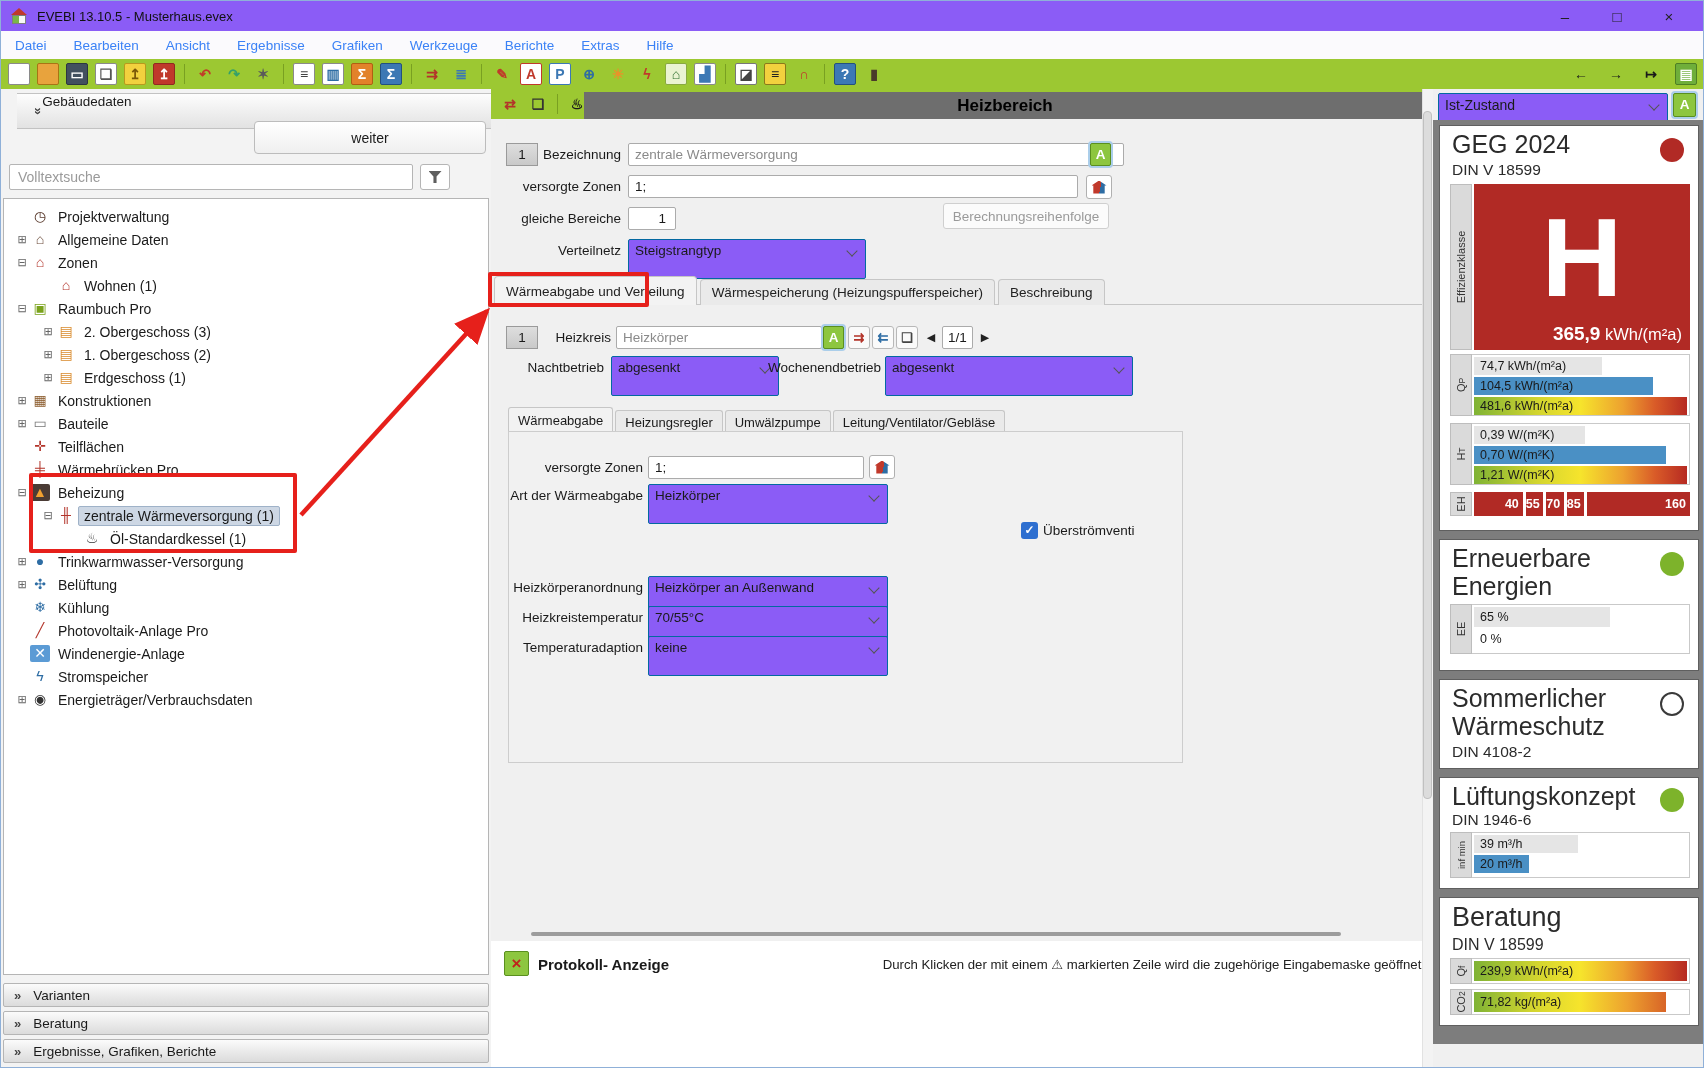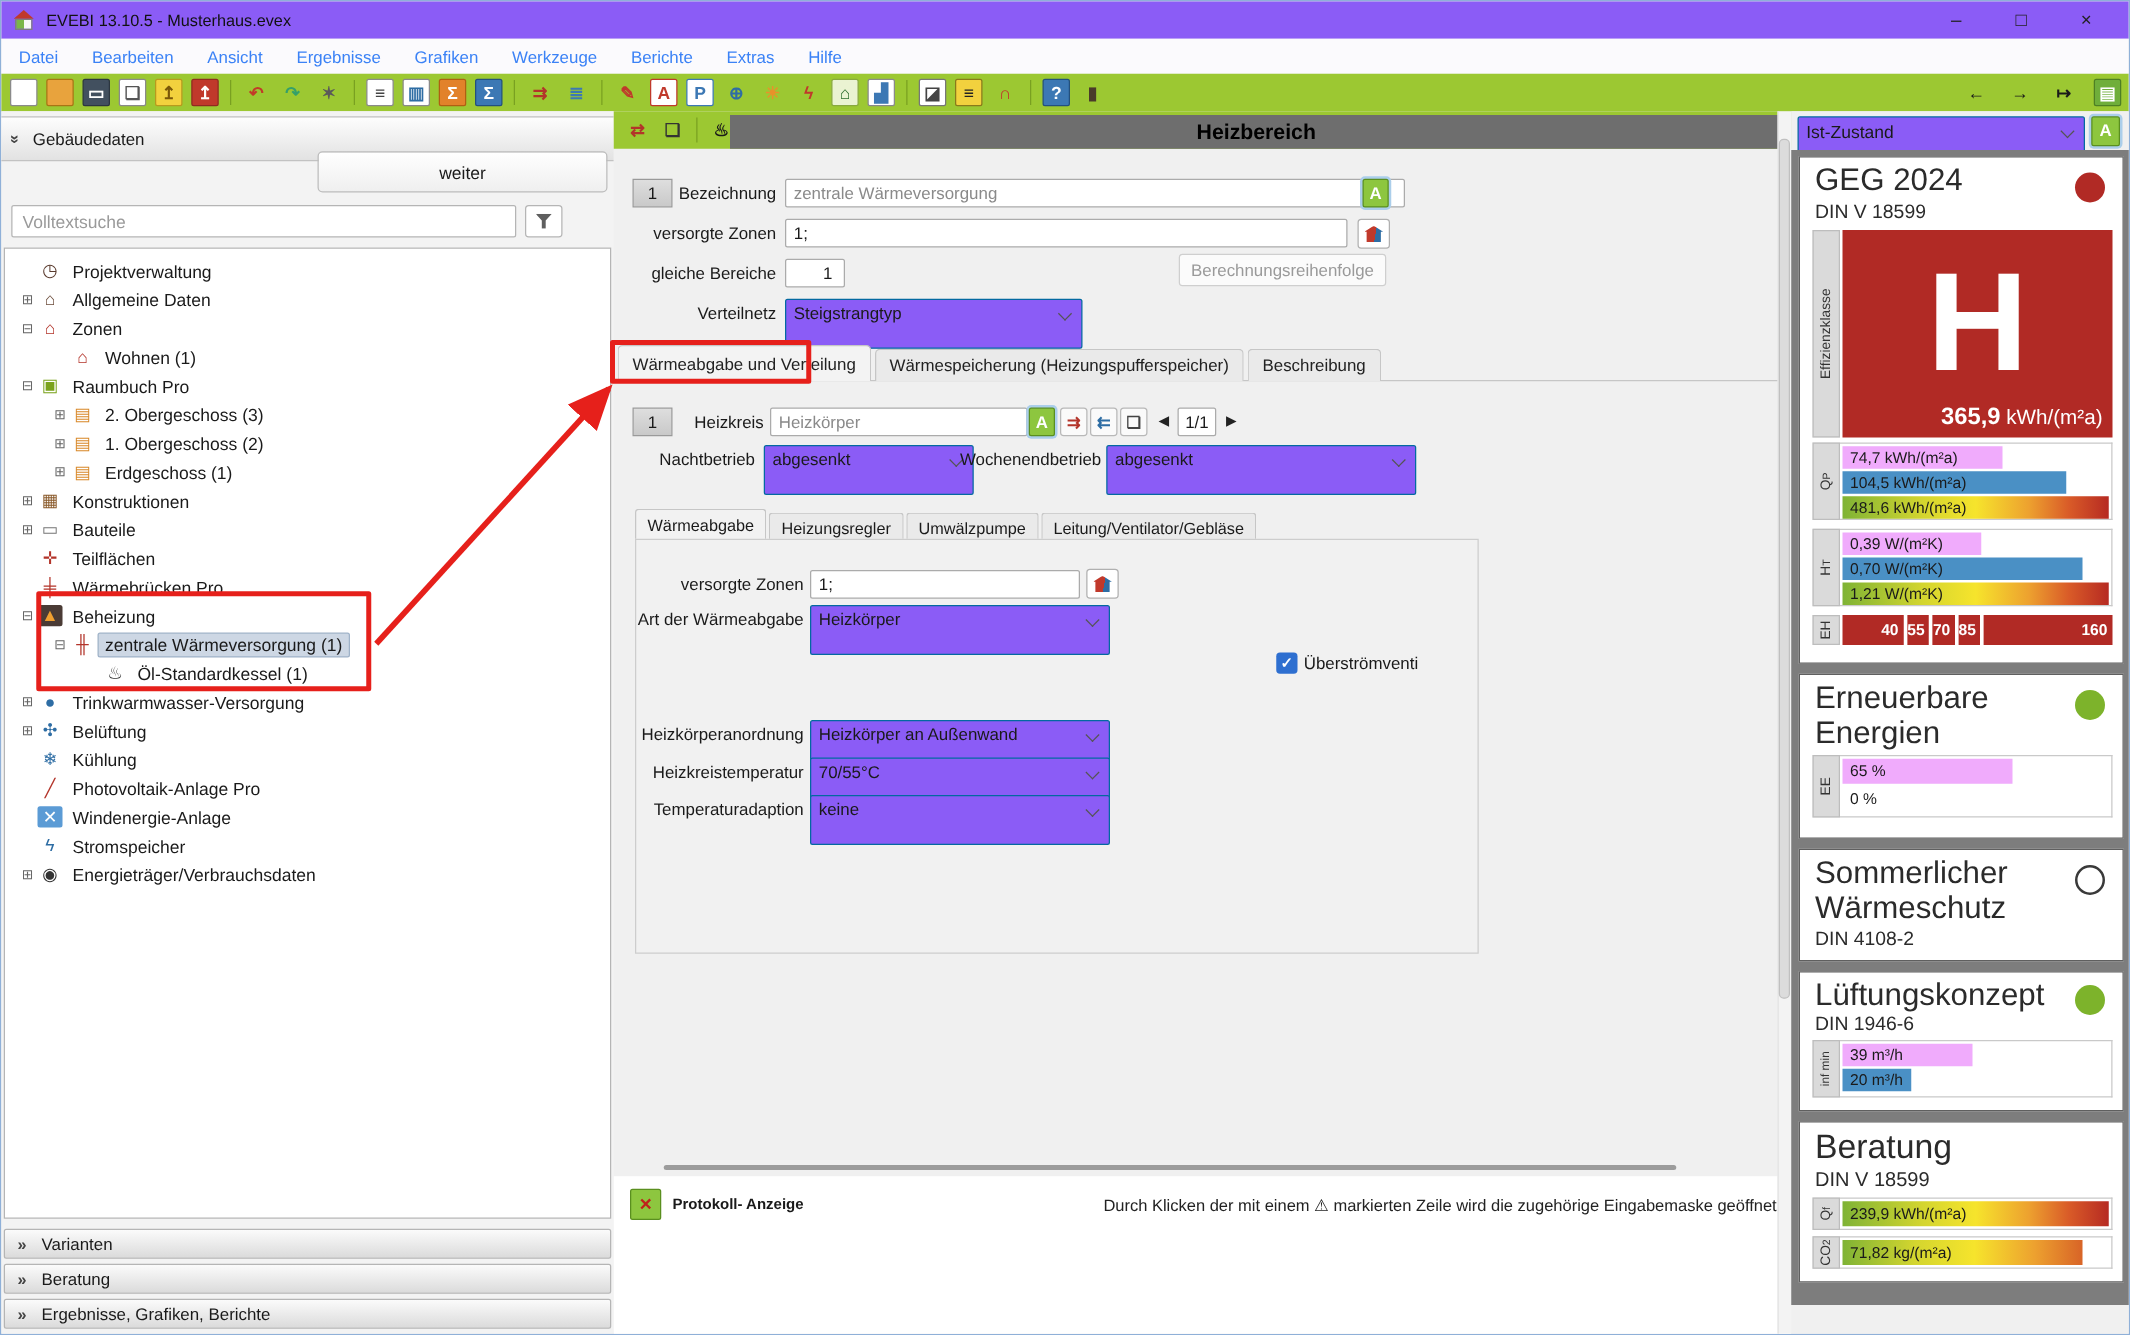--- a/index.html
+++ b/index.html
@@ -22,22 +22,22 @@
 
   
   .toolbar{position:absolute;left:0;top:58px;width:100%;height:30px;background:#9cc832;display:flex;align-items:center;gap:7px;padding-left:7px}
   .tbi{width:22px;height:22px;display:flex;align-items:center;justify-content:center;font-size:14px;font-weight:bold;
        border:1px solid transparent;border-radius:2px;flex:none;line-height:20px}
   .tbsep{width:1px !important;height:20px;background:#79a021;border:none !important;margin:0 2px;border-radius:0}
   .tbright{position:absolute;right:6px;top:58px;height:30px;display:flex;align-items:center;gap:13px}
 
   
   .sidebar{position:absolute;left:0;top:88px;width:490px;height:980px;background:#f3f3f3}
-  .sideheader{position:absolute;left:0;top:4px;width:490px;height:36px;background:linear-gradient(#fdfdfd,#e2e2e2);
-              border-top:1px solid #c2c2c2;border-bottom:1px solid #c2c2c2;display:flex;align-items:center;font-size:13.5px}
+  .sideheader{position:absolute;left:16px;top:4px;width:490px;height:36px;background:linear-gradient(#fdfdfd,#e2e2e2);
+              border-top:1px solid #c2c2c2;border-bottom:1px solid #c2c2c2;display:flex;font-size:13.5px}
   .chevdown{display:inline-block;transform:rotate(90deg);margin:0 10px 0 8px;font-weight:bold;color:#444;font-size:13px}
   .chevright{margin:0 12px 0 10px;font-weight:bold;color:#444;font-size:13px}
   .navbtn{position:absolute;top:32px;height:33px;background:linear-gradient(#ffffff,#efefef);border:1px solid #bcbcbc;
           border-radius:4px;font-size:14px;display:flex;align-items:center;justify-content:center}
   #btnback{left:8px;width:232px}
   #btnnext{left:253px;width:232px}
   .search{position:absolute;left:8px;top:75px;width:404px;height:26px;border:1px solid #b5b5b5;border-radius:2px;
           background:#fff;font-size:14px;padding:0 8px;color:#333;font-family:"Liberation Sans",sans-serif}
   .search::placeholder{color:#9a9a9a}
   .filterbtn{position:absolute;left:419px;top:75px;width:30px;height:26px;background:#fff;border:1px solid #b5b5b5;
@@ -86,21 +86,21 @@
   .stab{padding:0 9px;border:1px solid #c6c6c6;border-bottom:none;border-radius:3px 3px 0 0;margin-right:2px;font-size:13px;
         background:#eaeaea;position:relative;top:1px;height:23px;display:flex;align-items:center}
   .stab.active{background:#f2f2f2;height:26px}
   .innerpanel{position:absolute;left:17px;top:342px;width:675px;height:332px;border:1px solid #cdcdcd;background:#f1f1f1}
   .cb{position:absolute;width:17px;height:17px;background:#2e6fd0;border-radius:3px;color:#fff;text-align:center;
       line-height:17px;font-size:12px;font-weight:bold}
   .cblabel{position:absolute;font-size:13.5px;line-height:17px}
   .sepline{position:absolute;left:40px;top:843px;width:810px;height:4px;background:#9c9c9c;border-radius:2px}
   .protx{position:absolute;left:13px;top:862px;width:25px;height:25px;background:#8dc63f;border:1px solid #5a8f1f;border-radius:2px;
          color:#c0221c;font-weight:bold;text-align:center;line-height:23px;font-size:17px}
-  .prottitle{position:absolute;left:47px;top:867px;font-weight:bold;font-size:12px}
+  .prottitle{position:absolute;left:47px;top:867px;font-weight:bold;font-size:15px}
   .prothint{position:absolute;right:8px;top:868px;font-size:13.2px;color:#222}
 
   
   .vsb{position:absolute;left:1421px;top:88px;width:11px;height:980px;background:#f3f3f3;border-left:1px solid #e2e2e2}
   .vsbthumb{position:absolute;left:1422px;top:110px;width:9px;height:688px;background:#dcdcdc;border:1px solid #c0c0c0;border-radius:4px}
 
   
   .rpanel{position:absolute;left:1432px;top:88px;width:272px;height:980px;background:#f0f0f0}
   .rdark{position:absolute;left:0;top:31px;width:272px;height:924px;background:#7d7d7d}
   .card{position:absolute;left:6px;width:260px;background:#fff;border:1px solid #5f5f5f}
@@ -116,21 +116,21 @@
   .effbox{flex:1;background:#b12a25;position:relative;margin-left:2px}
   .bigH{position:absolute;left:0;right:0;top:0;bottom:20px;display:flex;align-items:center;justify-content:center;
         font-size:112px;font-weight:bold;color:#fff}
   .effval{position:absolute;right:8px;bottom:5px;color:#fff;font-size:16.5px}
   .effval b{font-size:19px}
   .grp{position:absolute;left:10px;right:8px;display:flex}
   .grplab{width:22px;background:#dadada;border:1px solid #bdbdbd;position:relative;flex:none}
   .grpbox{flex:1;background:#fff;border:1px solid #c9c9c9;border-left:none;padding:2px;display:flex;flex-direction:column;gap:2px}
   .bar{height:18px;line-height:18px;font-size:12.5px;padding-left:6px;white-space:nowrap;color:#1a1a1a}
   .bar.tall{height:20px;line-height:20px}
-  .bar-gray{background:#f0abfc}
+  .bar-gray{background:#e5e5e5}
   .bar-blue{background:#4a90c5}
   .bar-gradient{background:linear-gradient(90deg,#7fb335 0%,#d3d52f 30%,#f6e42c 50%,#eda12f 70%,#d95b28 85%,#b62a22 100%)}
   .bar-gradient-co2{background:linear-gradient(90deg,#7fb335 0%,#d3d52f 30%,#f6e42c 55%,#eda12f 80%,#d86427 100%)}
   .bar-none{background:transparent}
   #grp_qp{top:228px;height:62px}#grp_ht{top:297px;height:62px}
   #grp_ee{top:64px;height:50px}#grp_inf{top:54px;height:46px}
   #grp_qf{top:60px;height:26px}#grp_co2{top:91px;height:26px}
   .ehwrap{position:absolute;left:10px;right:8px;top:366px;height:24px;display:flex}
   .ehbar{flex:1;display:flex;margin-left:2px}
   .ehseg{background:#b12a25;color:#fff;font-weight:bold;font-size:12.5px;text-align:right;padding-right:4px;

